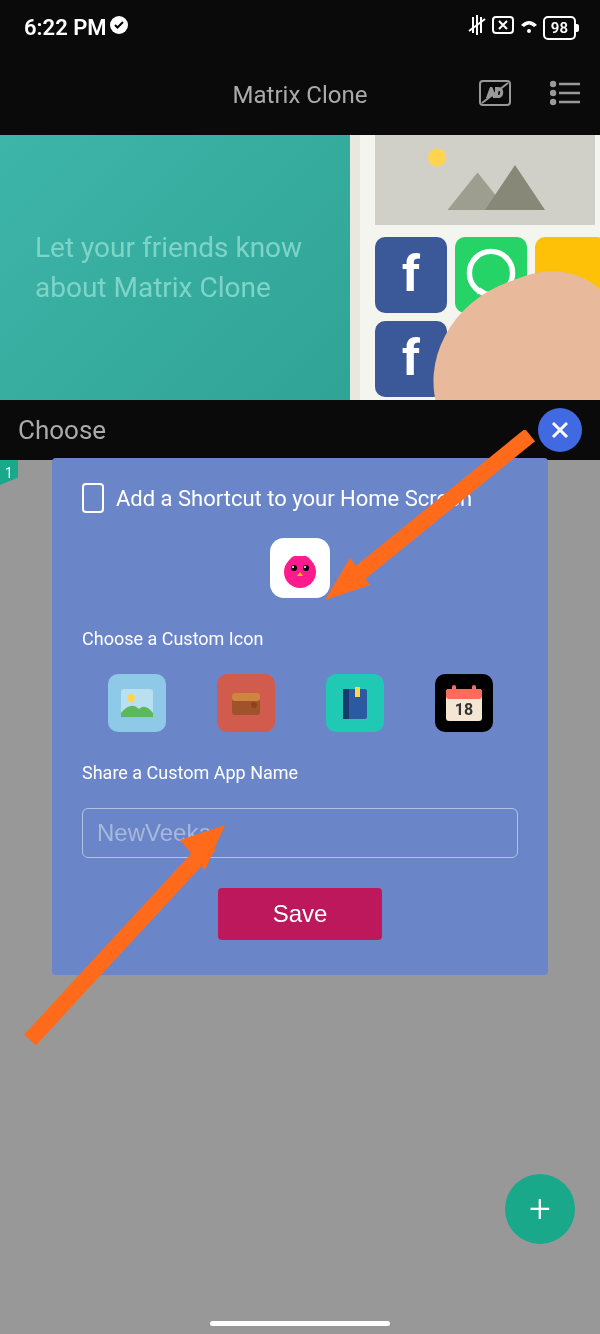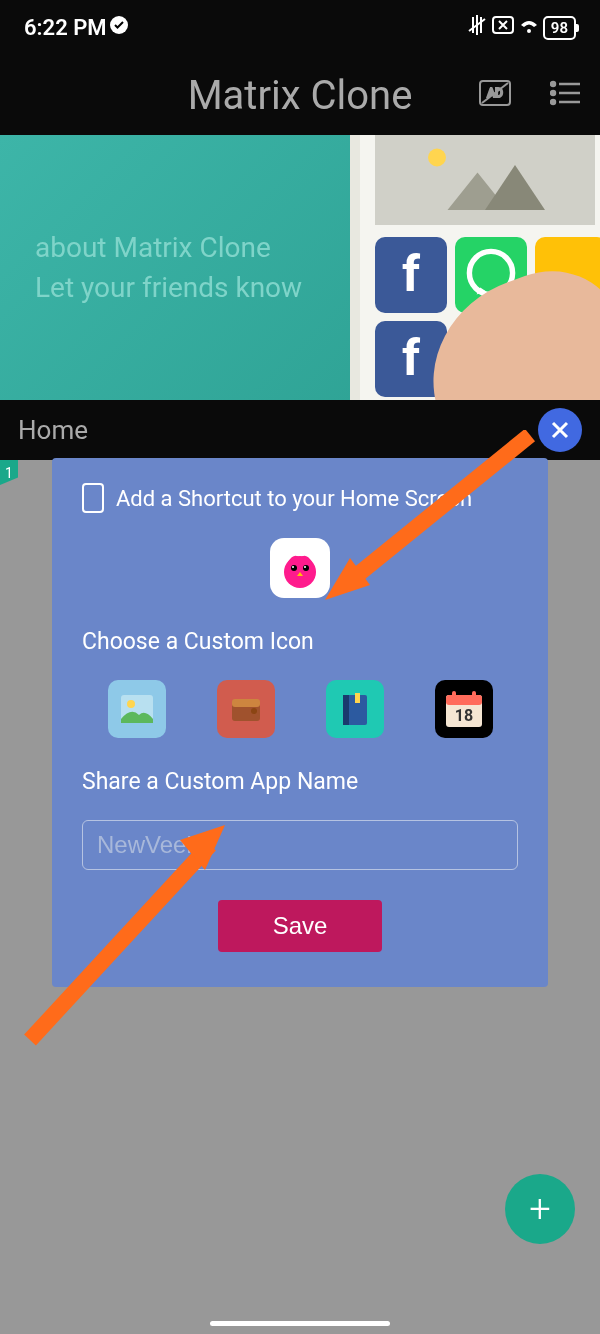--- a/index.html
+++ b/index.html
@@ -44,21 +44,21 @@
     }
     
     .app-header {
       height: 80px;
       display: flex;
       align-items: center;
       justify-content: center;
       position: relative;
       color: #888;
     }
-    .app-title { font-size: 40px; color: #aaa; }
+    .app-title { font-size: 24px; color: #aaa; }
     .header-icons {
       position: absolute;
       right: 20px;
       display: flex;
       gap: 38px;
       align-items: center;
     }
     
     .banner {
       height: 265px;
@@ -195,21 +195,21 @@
       width: 60px;
       height: 60px;
       background: #fff;
       border-radius: 14px;
       margin: 0 auto 30px;
       display: flex;
       align-items: center;
       justify-content: center;
     }
     .section-label {
-      font-size: 23px;
+      font-size: 18px;
       margin-bottom: 25px;
     }
     .icon-row {
       display: flex;
       justify-content: space-around;
       margin-bottom: 30px;
     }
     .icon-opt {
       width: 58px;
       height: 58px;
@@ -324,22 +324,22 @@
           <line x1="9" y1="13" x2="30" y2="13"></line>
           <circle cx="3" cy="22" r="2" fill="#999"></circle>
           <line x1="9" y1="22" x2="30" y2="22"></line>
         </svg>
     </span>
   </div>
 </div>
 
 <div class="banner">
   <div class="banner-text">
+    <div>Let your friends know</div>
     <div>about Matrix Clone</div>
-    <div>Let your friends know</div>
   </div>
   <div class="phone-mock">
     <div class="phone-screen">
       <div class="phone-img-placeholder">
         <svg width="100%" height="100%" viewBox="0 0 100 60">
             <circle cx="18" cy="15" r="6" fill="#ffd54f"></circle>
             <polygon points="25,50 45,25 65,50" fill="#9e9e90"></polygon>
             <polygon points="50,50 70,20 90,50" fill="#888878"></polygon>
           </svg>
       </div>
@@ -359,21 +359,21 @@
               <circle cx="20" cy="20" r="12" fill="none" stroke="#fff" stroke-width="3"></circle>
             </svg></div>
         <div class="phone-app yl"></div>
       </div>
     </div>
   </div>
   <div class="hand"></div>
 </div>
 
 <div class="share-row">
-  <span>Home</span>
+  <span>Choose</span>
   <div class="close-btn">
     <svg width="22" height="22" viewBox="0 0 22 22" stroke="#fff" stroke-width="3" fill="none">
         <path d="M4 4 L18 18 M18 4 L4 18"></path>
       </svg>
   </div>
 </div>
 
 <div class="dim-bg"></div>
 <div class="tab-corner">1</div>
 

